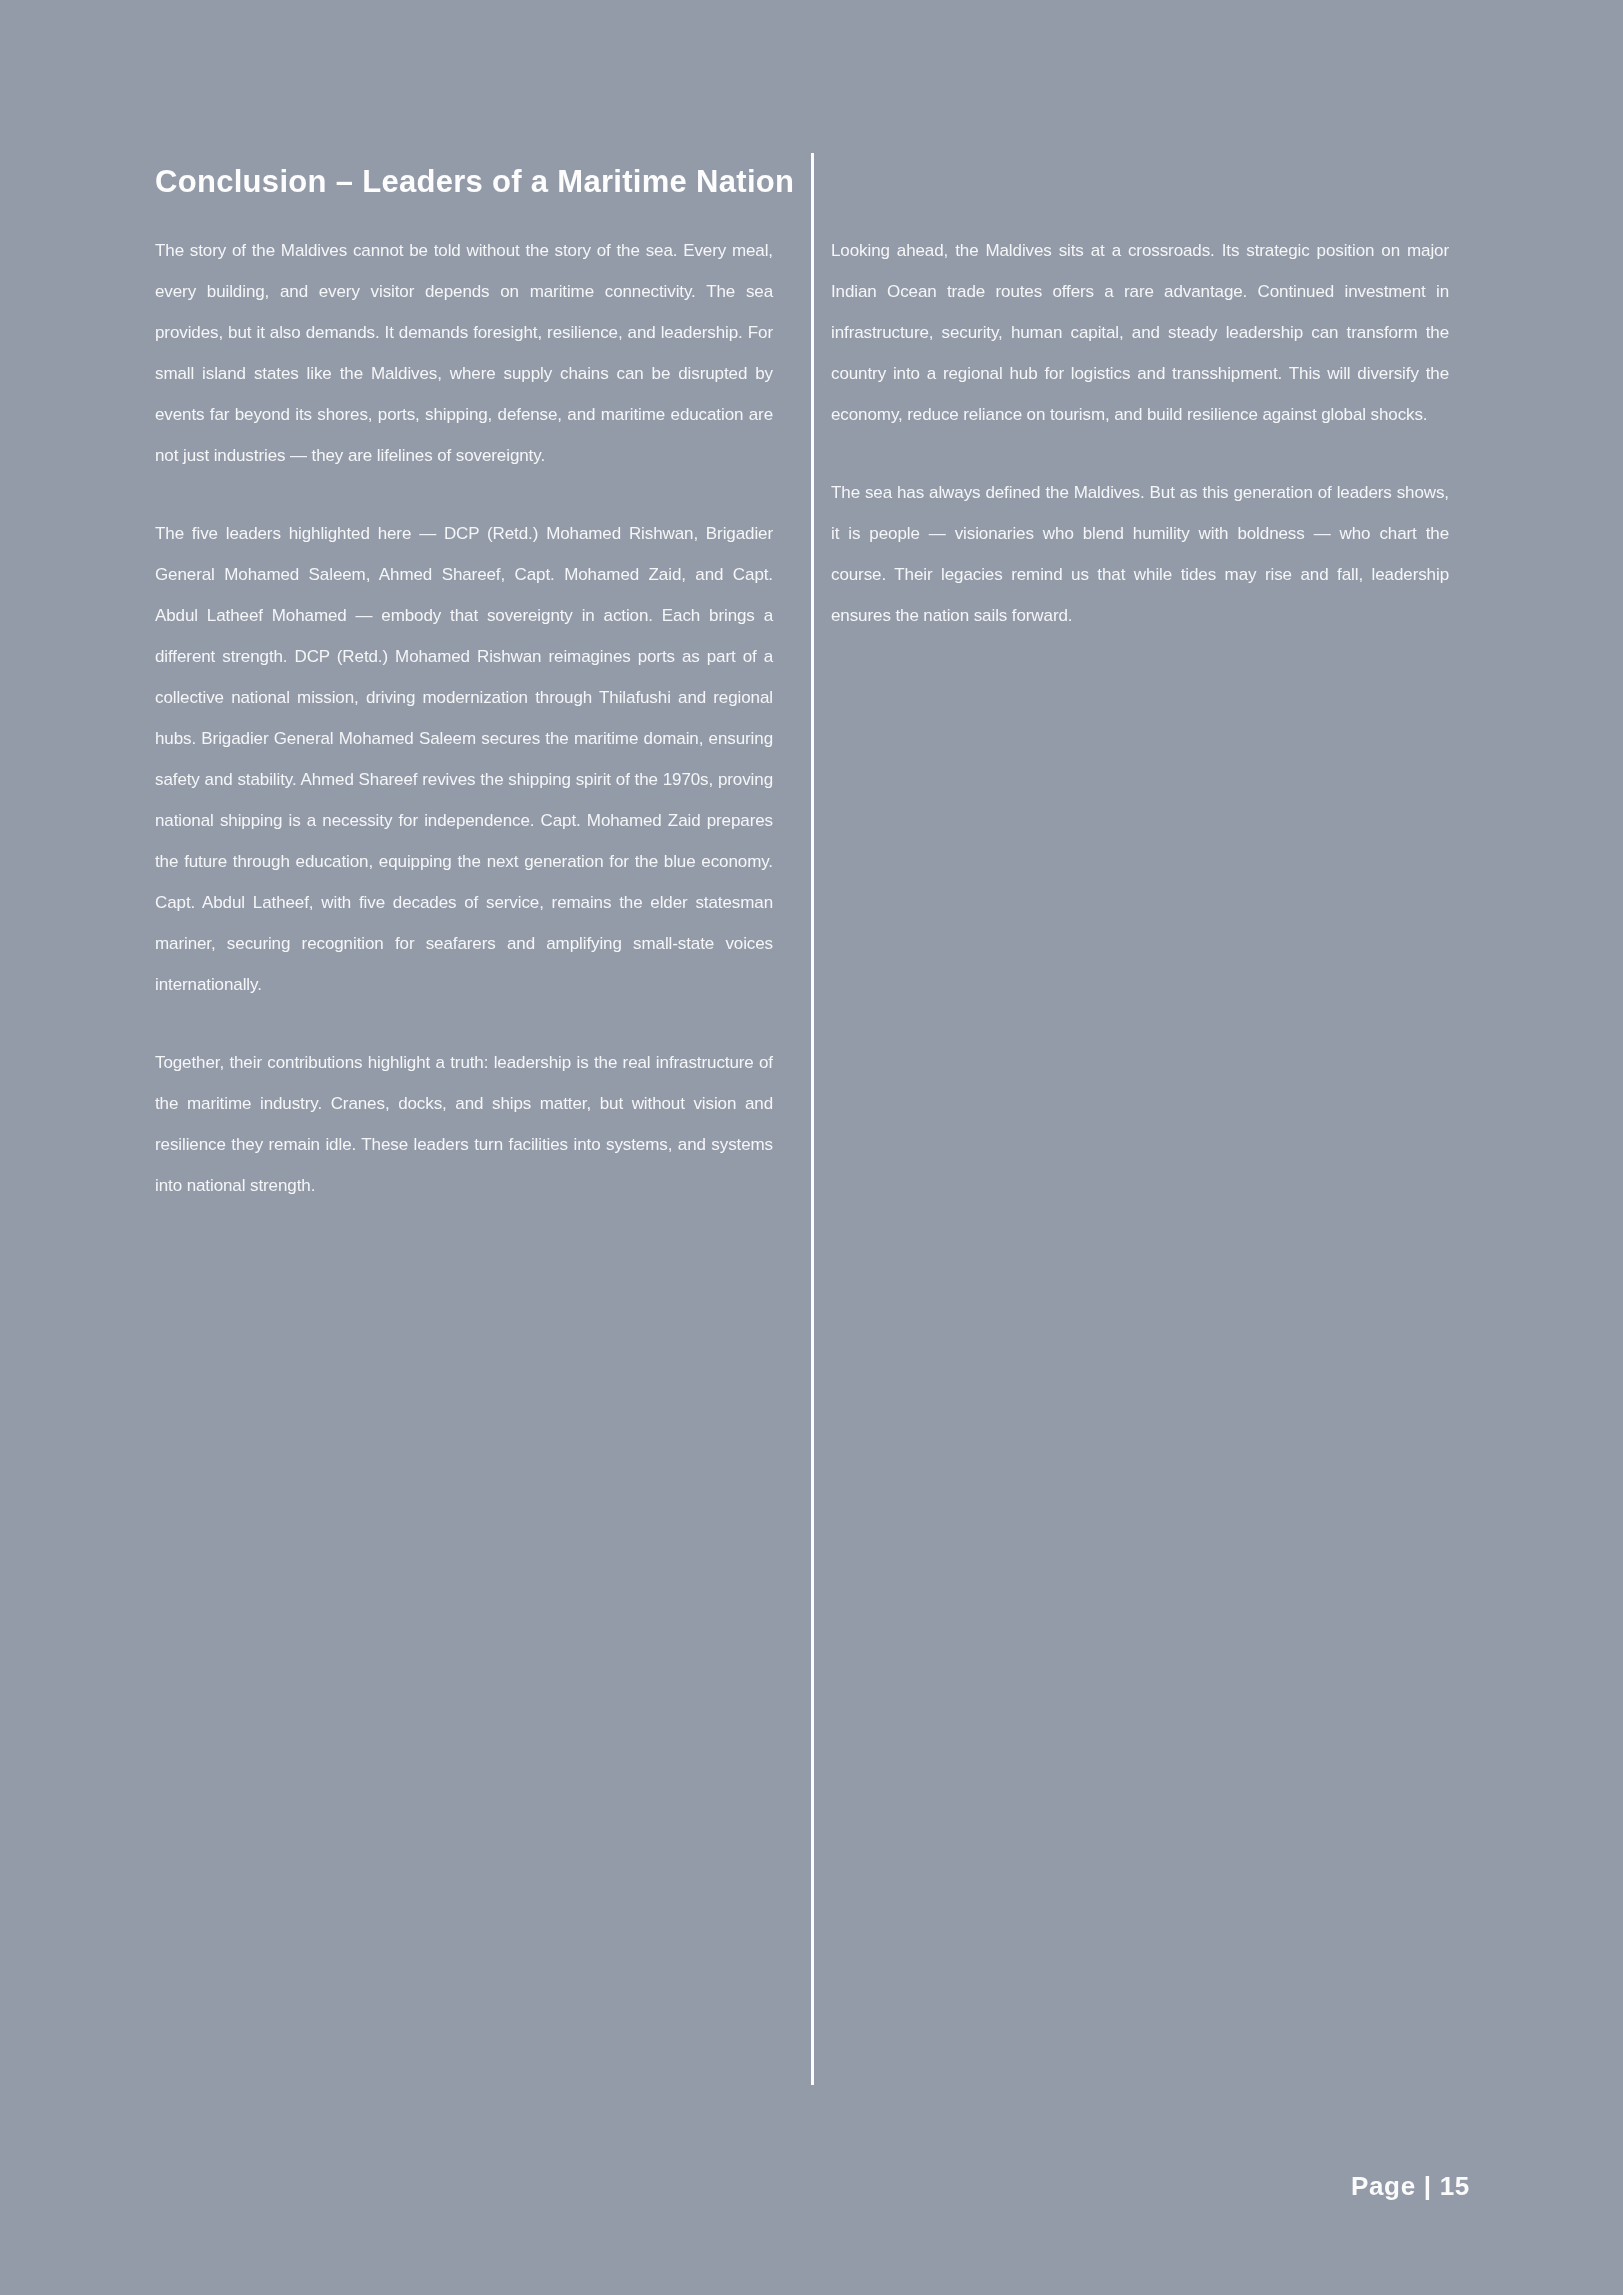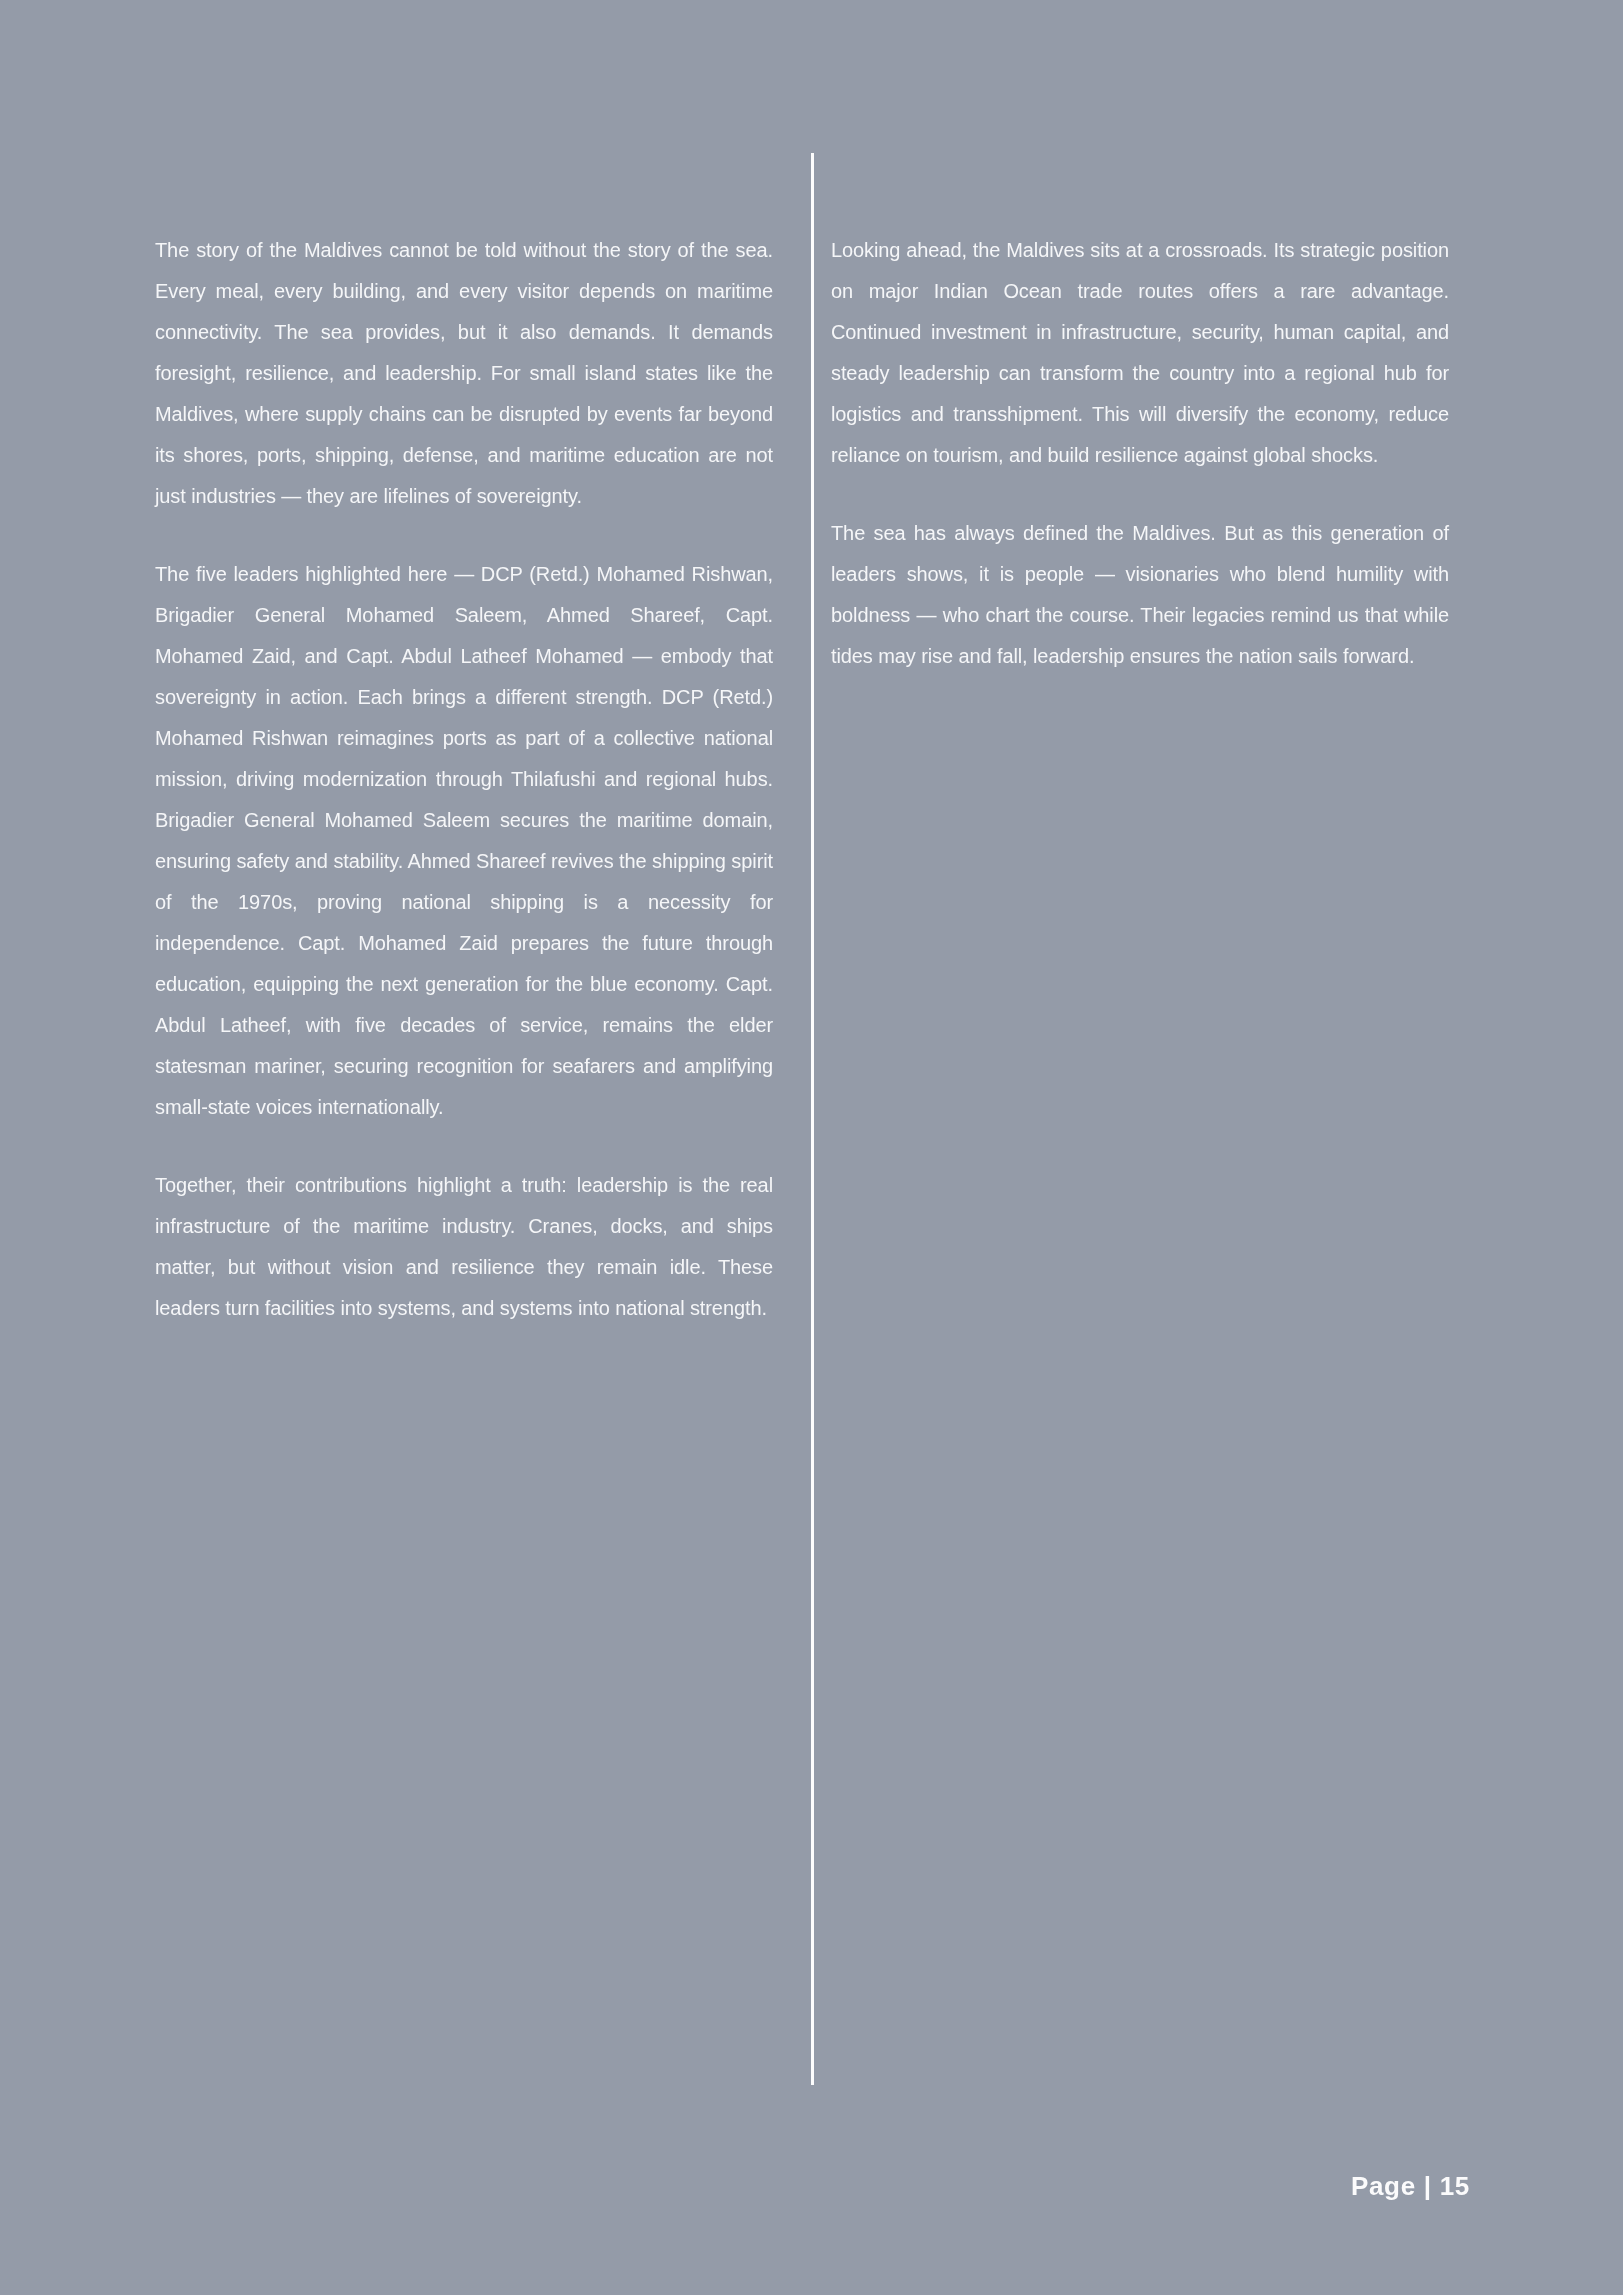--- a/index.html
+++ b/index.html
@@ -28,21 +28,21 @@
   .column {
     position: absolute;
     top: 230px;
     width: 618px;
     color: #F5F6F8;
   }
   .column-left  { left: 155px;  }
   .column-right { left: 831px; }
   .body-para {
     margin: 0 0 37px 0;
-    font-size: 20px;
+    font-size: 17px;
     line-height: 41px;
     font-weight: 300;
     letter-spacing: -0.1px;
     text-align: justify;
     text-align-last: left;
     color: #F5F6F8;
   }
   .column-divider {
     position: absolute;
     left: 811px;
@@ -59,20 +59,21 @@
     font-weight: 700;
     letter-spacing: 0.7px;
     color: #FBFBFC;
   }
 </style>
 </head>
 <body>
 
 <div class="page" style="background: rgb(148, 155, 168); color: rgb(245, 246, 248);">
 
+  <h1 class="page-title">Conclusion – Leaders of a Maritime Nation</h1>
 
   <div class="column column-left">
     <p class="body-para">The story of the Maldives cannot be told without the story of the sea. Every meal, every building, and every visitor depends on maritime connectivity. The sea provides, but it also demands. It demands foresight, resilience, and leadership. For small island states like the Maldives, where supply chains can be disrupted by events far beyond its shores, ports, shipping, defense, and maritime education are not just industries — they are lifelines of sovereignty.</p>
     <p class="body-para">The five leaders highlighted here — DCP (Retd.) Mohamed Rishwan, Brigadier General Mohamed Saleem, Ahmed Shareef, Capt. Mohamed Zaid, and Capt. Abdul Latheef Mohamed — embody that sovereignty in action. Each brings a different strength. DCP (Retd.) Mohamed Rishwan reimagines ports as part of a collective national mission, driving modernization through Thilafushi and regional hubs. Brigadier General Mohamed Saleem secures the maritime domain, ensuring safety and stability. Ahmed Shareef revives the shipping spirit of the 1970s, proving national shipping is a necessity for independence. Capt. Mohamed Zaid prepares the future through education, equipping the next generation for the blue economy. Capt. Abdul Latheef, with five decades of service, remains the elder statesman mariner, securing recognition for seafarers and amplifying small-state voices internationally.</p>
     <p class="body-para">Together, their contributions highlight a truth: leadership is the real infrastructure of the maritime industry. Cranes, docks, and ships matter, but without vision and resilience they remain idle. These leaders turn facilities into systems, and systems into national strength.</p>
   </div>
 
   <div class="column-divider" style="background: rgb(253, 253, 253);"></div>
 
   <div class="column column-right">

